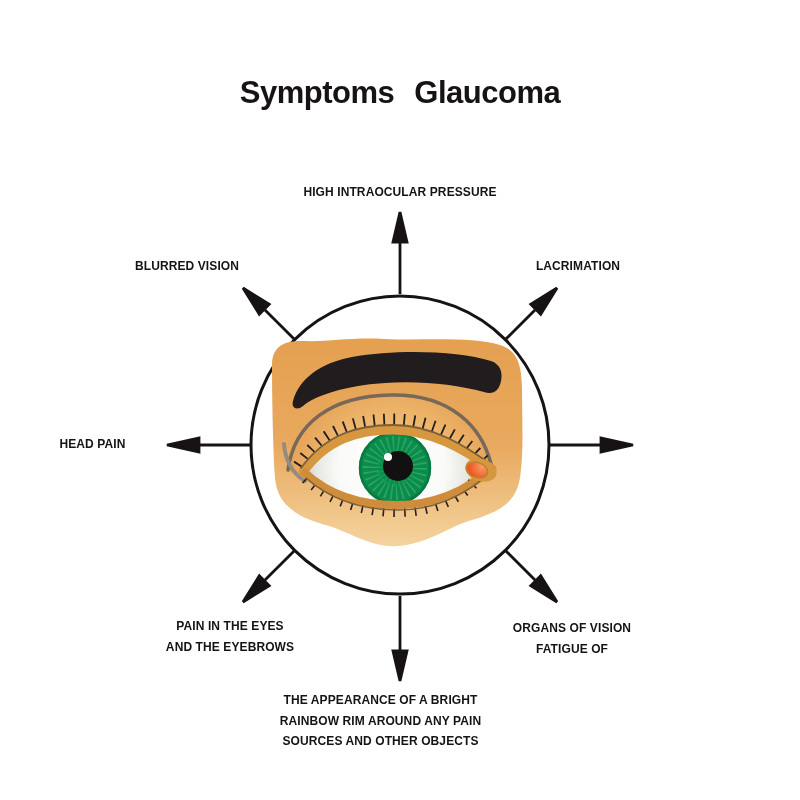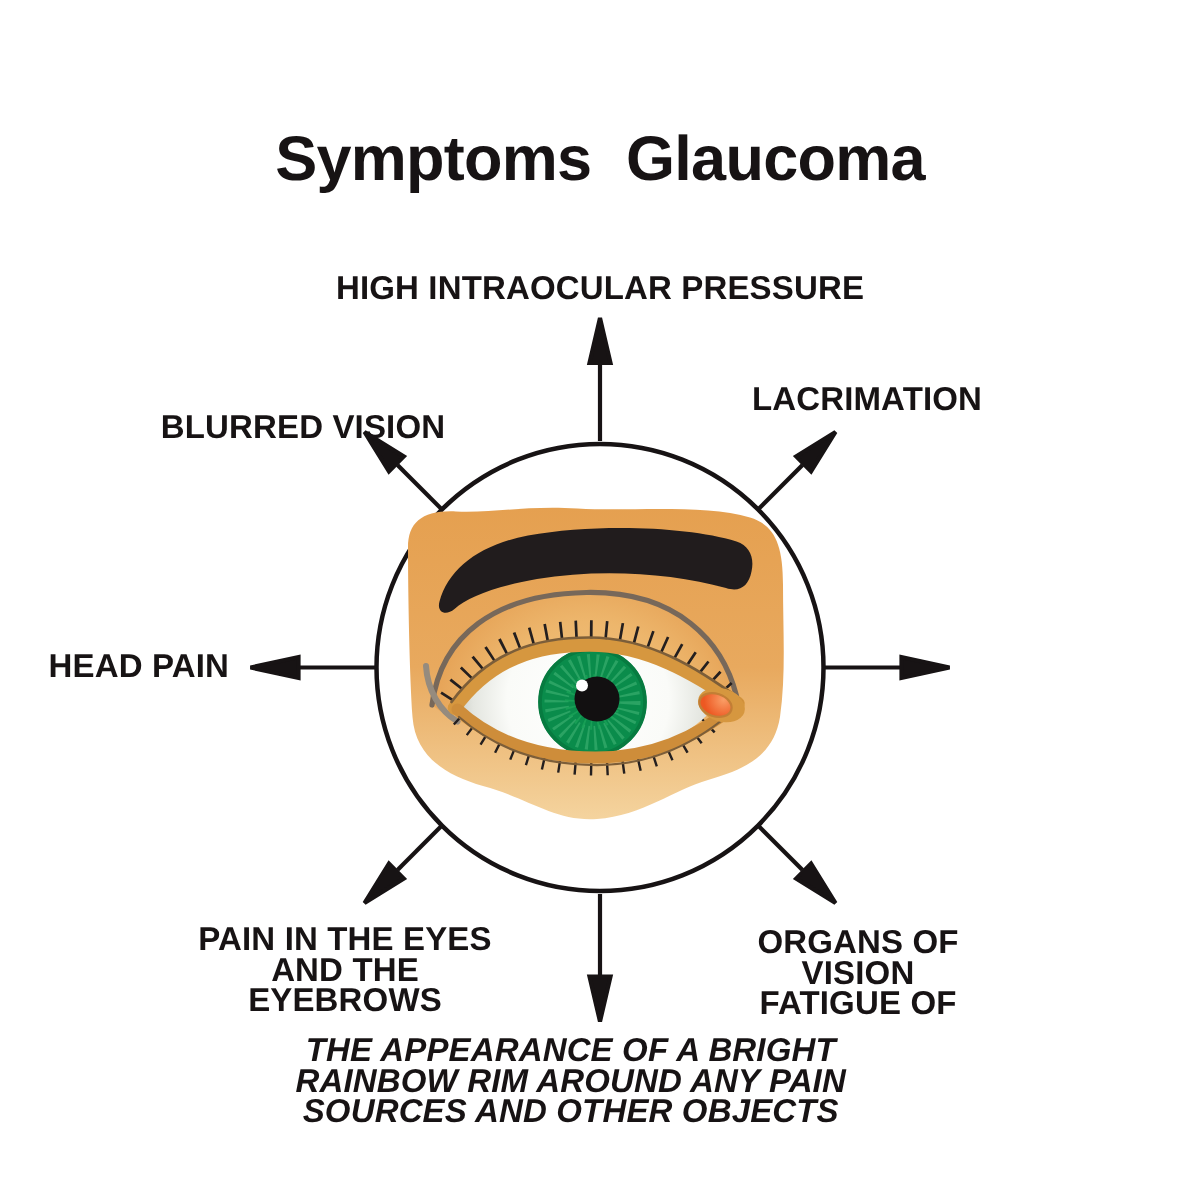--- a/index.html
+++ b/index.html
@@ -2,36 +2,36 @@
 <html><head>
 <meta charset="utf-8">
 <style>
   html,body{margin:0;padding:0;background:#ffffff;}
   .stage{
     position:relative;width:800px;height:800px;background:#ffffff;overflow:hidden;
     font-family:"Liberation Sans","DejaVu Sans",sans-serif;color:#171314;
   }
   .title{
     position:absolute;top:54px;left:0;width:800px;text-align:center;
-    font-size:42px;font-weight:bold;letter-spacing:-0.5px;word-spacing:12px;color:#171314;
+    font-size:31px;font-weight:bold;letter-spacing:-0.5px;word-spacing:12px;color:#171314;
   }
   .diagram-svg{position:absolute;left:0;top:0;width:800px;height:800px;}
   .sym{
-    position:absolute;font-size:22px;font-weight:bold;line-height:20.5px;
+    position:absolute;font-size:12px;font-weight:bold;line-height:20.5px;
     color:#171314;text-align:center;letter-spacing:0.1px;
   }
   .sym .ln{display:block;}
   .pos-top{top:182px;left:0;width:800px;}
-  .pos-top-left{top:256px;left:102px;width:200px;margin-top:19px;}
+  .pos-top-left{top:256px;left:87px;width:200px;}
   .pos-top-right{top:256px;left:478px;width:200px;}
   .pos-left{top:434px;left:25px;width:135px;text-align:center;}
   .pos-right{top:430px;left:610px;width:135px;}
   .pos-bottom-left{top:616px;left:130px;width:200px;}
   .pos-bottom-right{top:618px;left:472px;width:200px;}
-  .pos-bottom{top:690px;left:0;width:761px;font-style:italic;}
+  .pos-bottom{top:690px;left:0;width:761px;}
 </style>
 </head>
 <body>
 
 <div class="stage">
 
   <h1 class="title">Symptoms Glaucoma</h1>
 
   <svg class="diagram-svg" viewBox="0 0 800 800" aria-hidden="true">
     <defs>

